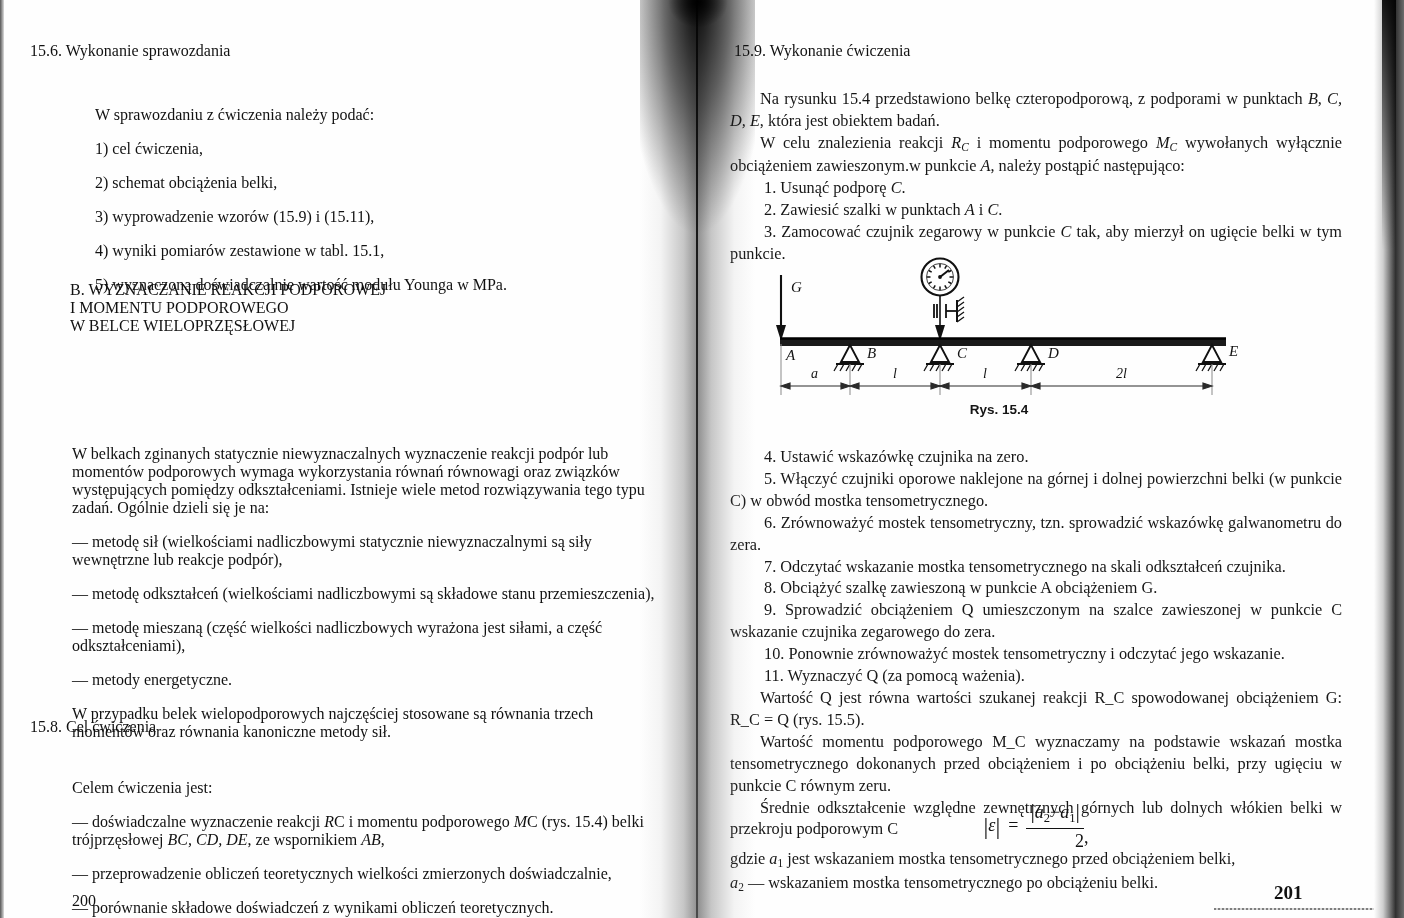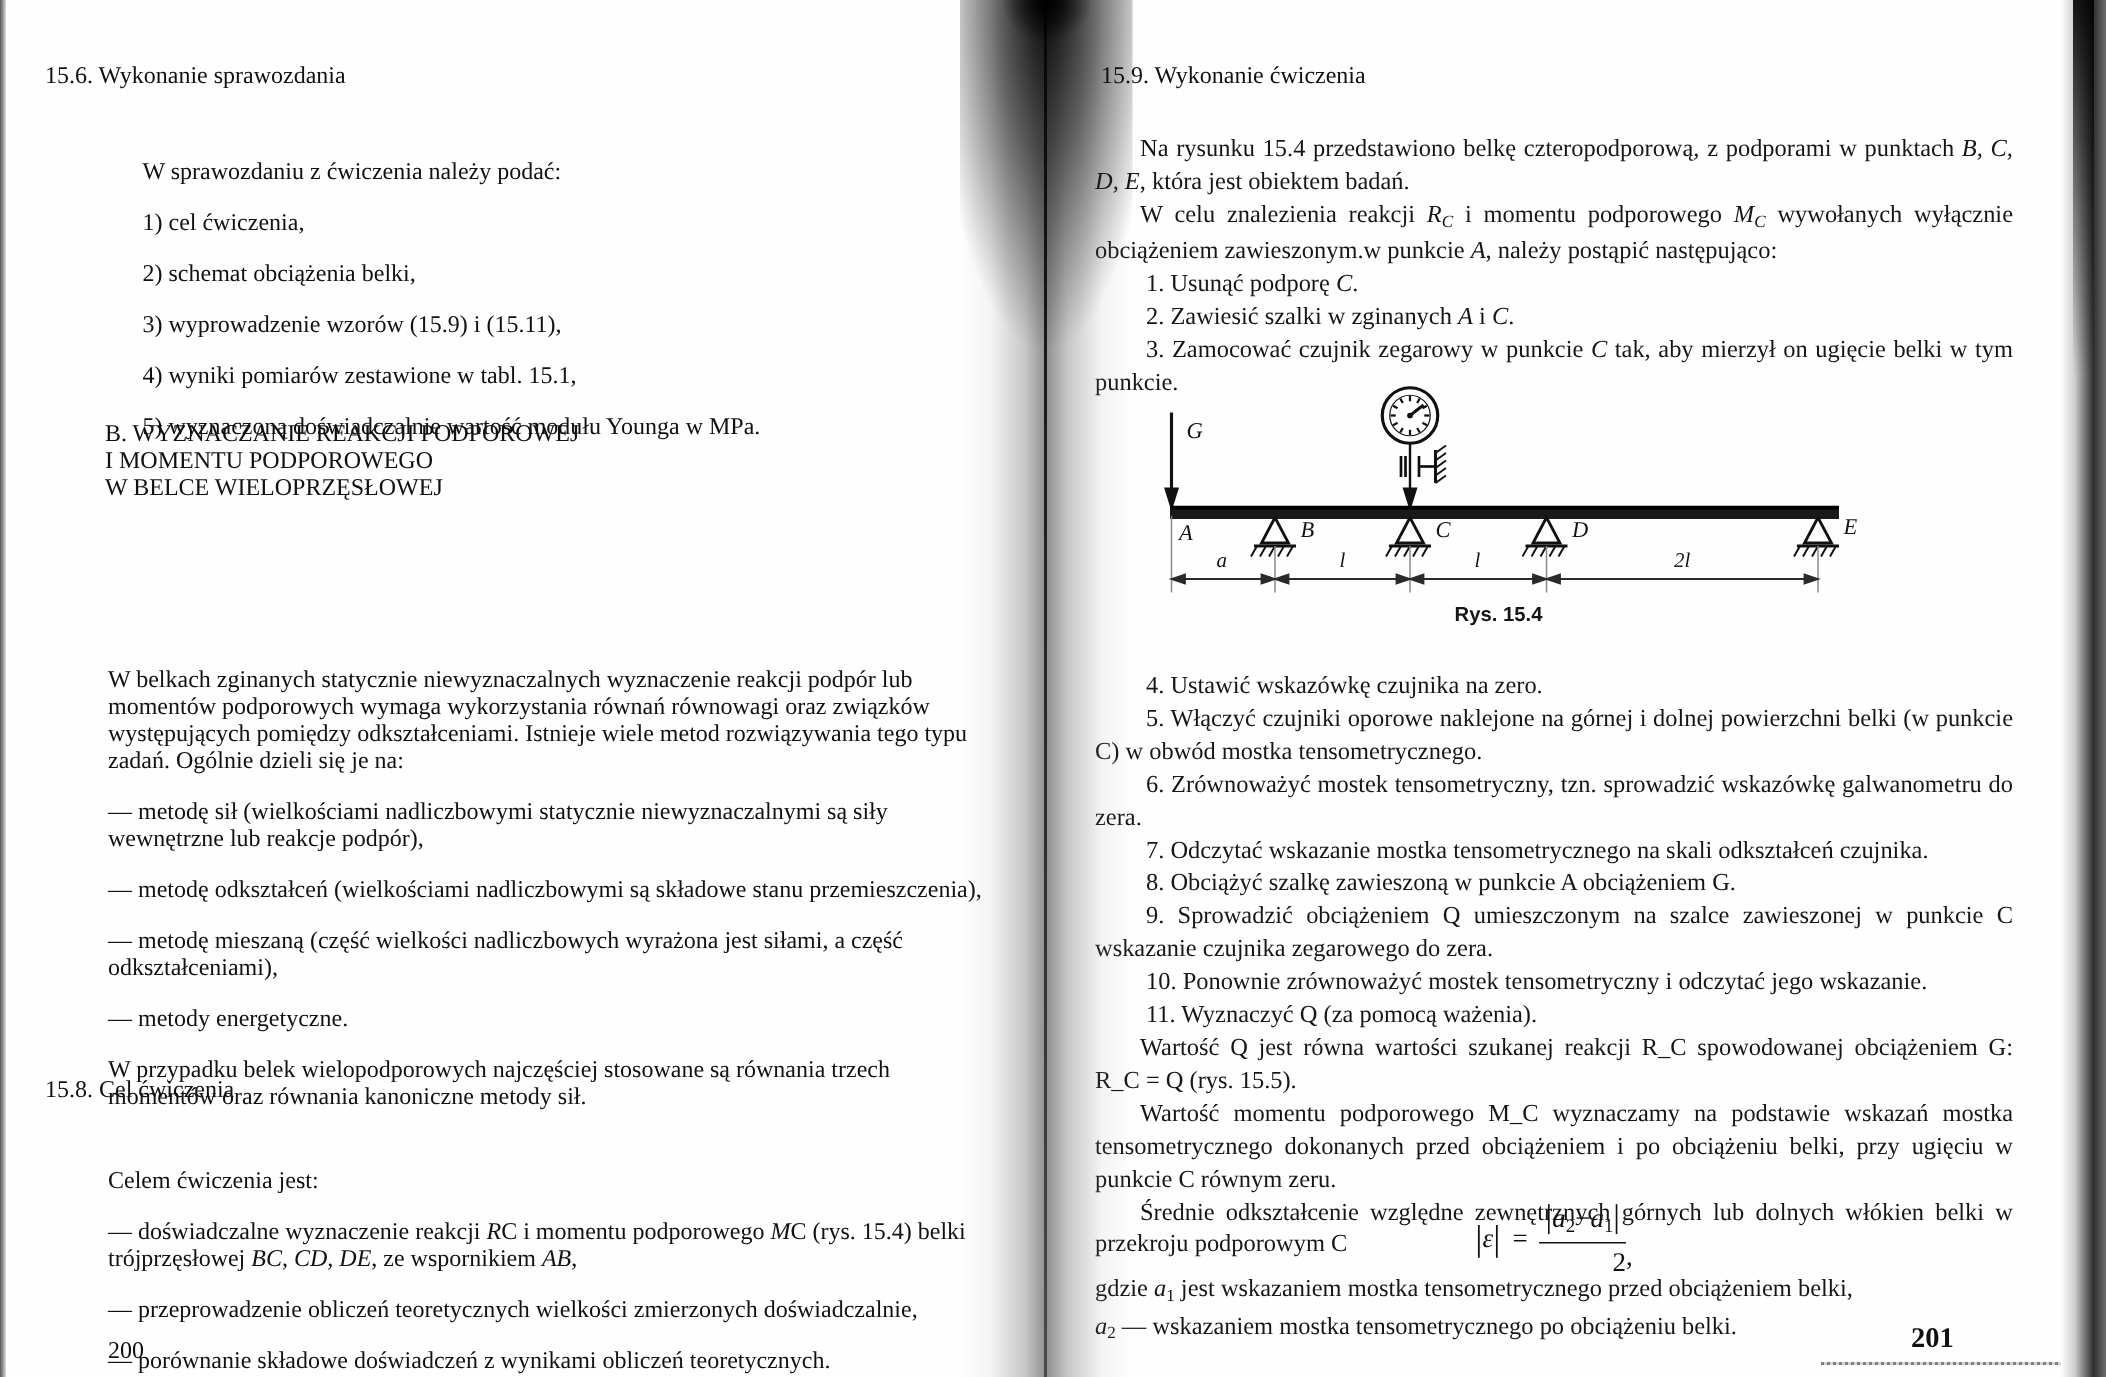--- a/index.html
+++ b/index.html
@@ -198,21 +198,21 @@
 
     <div class="h2" style="position:absolute; left:20px; top:42px; width:640px;">15.9.  Wykonanie ćwiczenia</div>
 
     <div style="position:absolute; left:16px; top:88px; width:612px;">
       <p class="body ind"><span>Na rysunku 15.4 przedstawiono belkę czteropodporową, z podporami w punktach </span><i>B, C, D, E</i><span>, która jest obiektem badań.</span></p>
 
       <p class="body ind"><span>W celu znalezienia reakcji </span><i>R</i><span class="sub">C</span><span> i momentu podporowego </span><i>M</i><span class="sub">C</span><span> wywołanych wyłącznie obciążeniem zawieszonym.w punkcie </span><i>A</i><span>, należy postąpić następująco:</span></p>
 
       <p class="body num"><span>1.</span>&nbsp;<span>Usunąć podporę </span><i>C</i><span>.</span></p>
 
-      <p class="body num"><span>2.</span>&nbsp;<span>Zawiesić szalki w zginanych </span><i>A</i><span> i </span><i>C</i><span>.</span></p>
+      <p class="body num"><span>2.</span>&nbsp;<span>Zawiesić szalki w punktach </span><i>A</i><span> i </span><i>C</i><span>.</span></p>
 
       <p class="body num"><span>3.</span>&nbsp;<span>Zamocować czujnik zegarowy w punkcie </span><i>C</i><span> tak, aby mierzył on ugięcie belki w tym punkcie.</span></p>
     </div>
 
     <div class="figwrap" style="position:absolute; left:40px; top:252px; width:600px; height:170px;">
       <svg width="600" height="148" viewBox="0 0 600 148">
 
         <g>
           <line x1="27" y1="23" x2="27" y2="78" stroke="#111" stroke-width="2.1"></line>
           <polygon points="27,89 22,73 32,73" fill="#111"></polygon>

